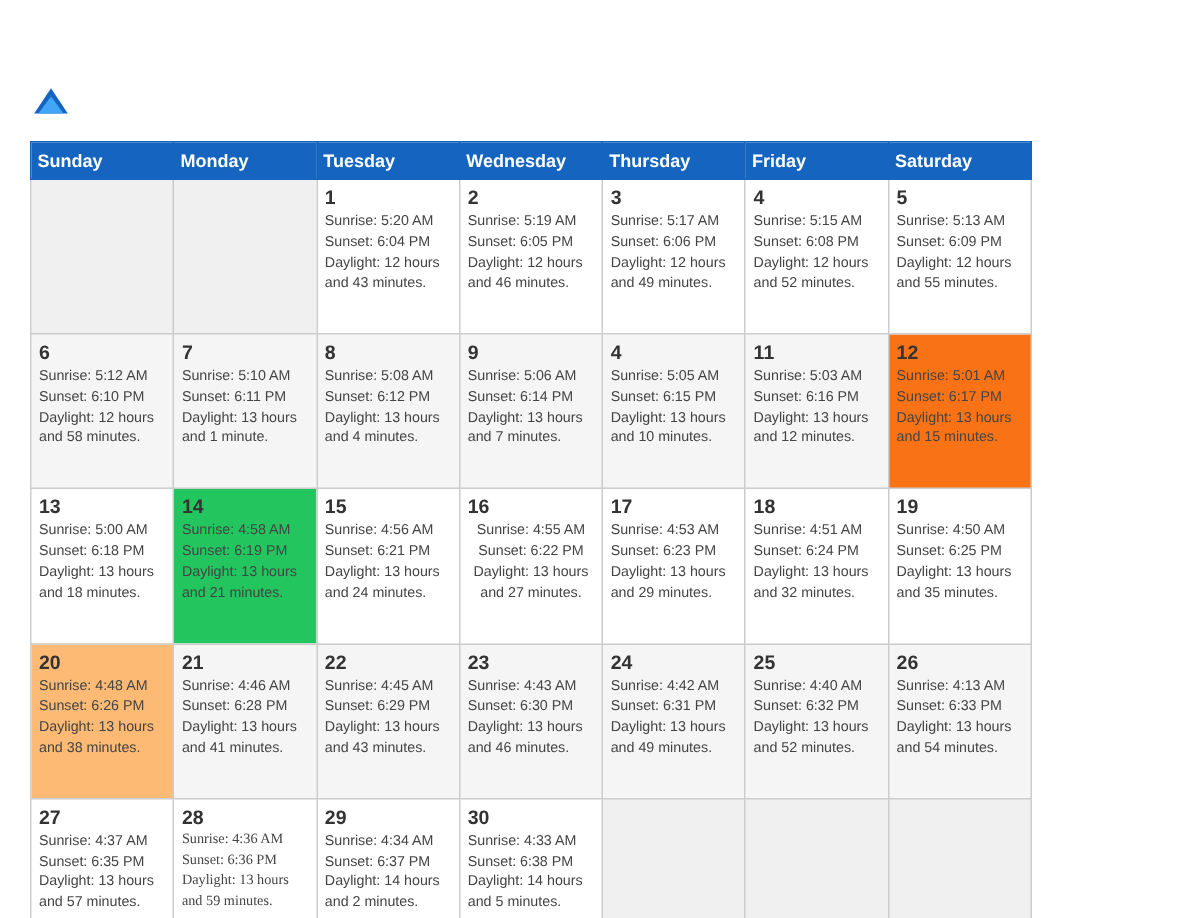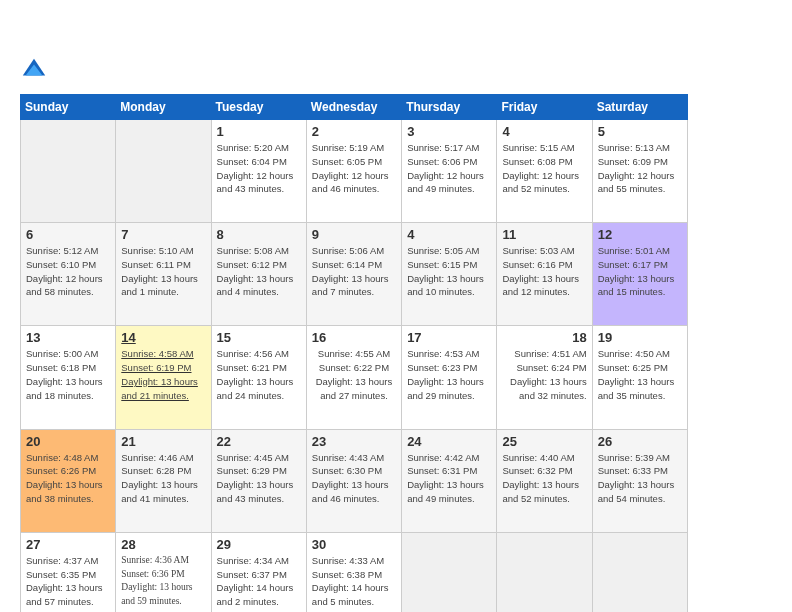--- a/index.html
+++ b/index.html
@@ -219,37 +219,37 @@
 Daylight: 13 hours
 and 10 minutes.</div>
           </td>
           <td style="background: rgb(245, 245, 245);">
             <span class="day-num">11</span>
             <div class="cell-info" style="white-space: pre-line;">Sunrise: 5:03 AM
 Sunset: 6:16 PM
 Daylight: 13 hours
 and 12 minutes.</div>
           </td>
-          <td style="background: #c4b5fd;">
+          <td style="background: #f97316;">
             <span class="day-num">12</span>
             <div class="cell-info" style="white-space: pre-line;">Sunrise: 5:01 AM
 Sunset: 6:17 PM
 Daylight: 13 hours
 and 15 minutes.</div>
           </td>
         </tr>
         <tr>
           <td style="background: rgb(255, 255, 255);">
             <span class="day-num">13</span>
             <div class="cell-info" style="white-space: pre-line;">Sunrise: 5:00 AM
 Sunset: 6:18 PM
 Daylight: 13 hours
 and 18 minutes.</div>
           </td>
-          <td style="background: #fef9c3; text-decoration: underline;">
+          <td style="background: #22c55e;">
             <span class="day-num">14</span>
             <div class="cell-info" style="white-space: pre-line;">Sunrise: 4:58 AM
 Sunset: 6:19 PM
 Daylight: 13 hours
 and 21 minutes.</div>
           </td>
           <td style="background: rgb(255, 255, 255);">
             <span class="day-num">15</span>
             <div class="cell-info" style="white-space: pre-line;">Sunrise: 4:56 AM
 Sunset: 6:21 PM
@@ -263,21 +263,21 @@
 Daylight: 13 hours
 and 27 minutes.</div>
           </td>
           <td style="background: rgb(255, 255, 255);">
             <span class="day-num">17</span>
             <div class="cell-info" style="white-space: pre-line;">Sunrise: 4:53 AM
 Sunset: 6:23 PM
 Daylight: 13 hours
 and 29 minutes.</div>
           </td>
-          <td style="background: rgb(255, 255, 255); text-align: right;">
+          <td style="background: rgb(255, 255, 255);">
             <span class="day-num">18</span>
             <div class="cell-info" style="white-space: pre-line;">Sunrise: 4:51 AM
 Sunset: 6:24 PM
 Daylight: 13 hours
 and 32 minutes.</div>
           </td>
           <td style="background: rgb(255, 255, 255);">
             <span class="day-num">19</span>
             <div class="cell-info" style="white-space: pre-line;">Sunrise: 4:50 AM
 Sunset: 6:25 PM
@@ -323,21 +323,21 @@
           </td>
           <td style="background: rgb(245, 245, 245);">
             <span class="day-num">25</span>
             <div class="cell-info" style="white-space: pre-line;">Sunrise: 4:40 AM
 Sunset: 6:32 PM
 Daylight: 13 hours
 and 52 minutes.</div>
           </td>
           <td style="background: rgb(245, 245, 245);">
             <span class="day-num">26</span>
-            <div class="cell-info" style="white-space: pre-line;">Sunrise: 5:39 AM
+            <div class="cell-info" style="white-space: pre-line;">Sunrise: 4:13 AM
 Sunset: 6:33 PM
 Daylight: 13 hours
 and 54 minutes.</div>
           </td>
         </tr>
         <tr>
           <td style="background: rgb(255, 255, 255);">
             <span class="day-num">27</span>
             <div class="cell-info" style="white-space: pre-line;">Sunrise: 4:37 AM
 Sunset: 6:35 PM

